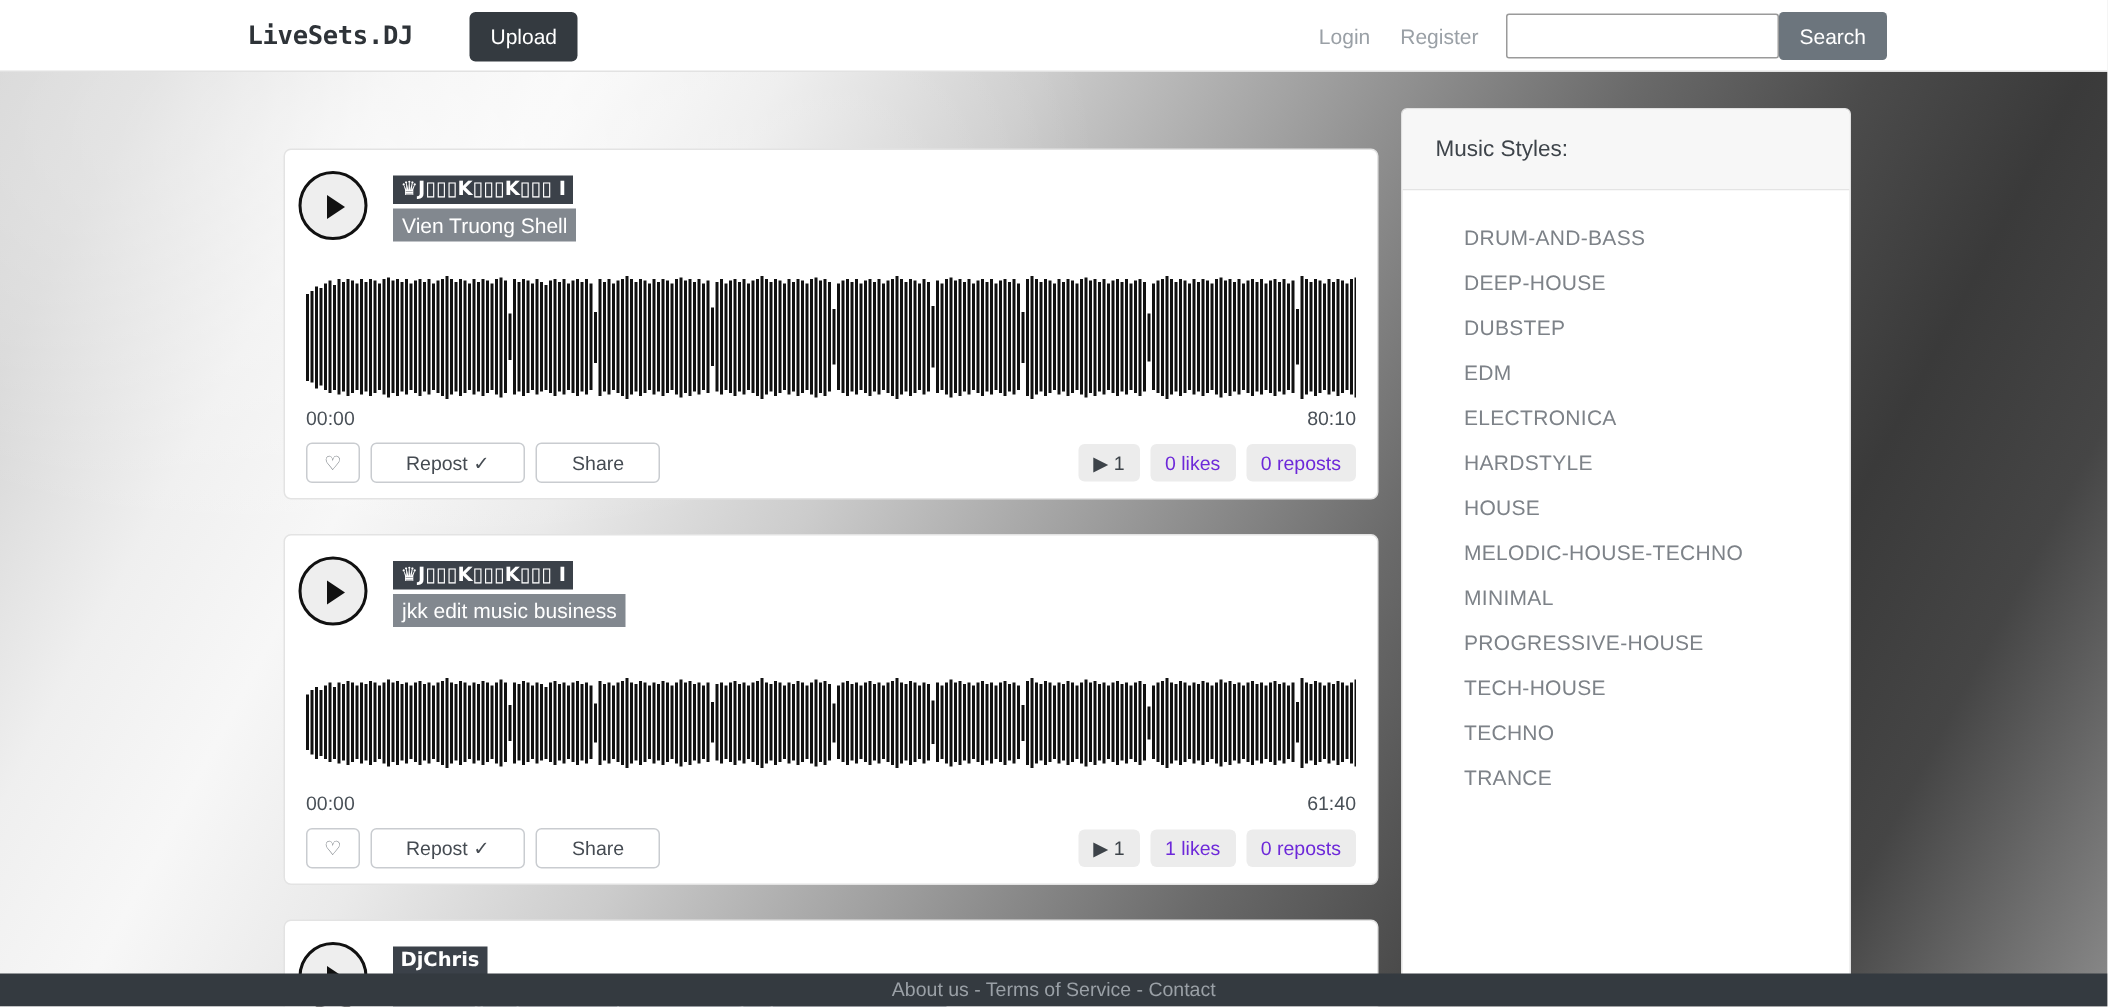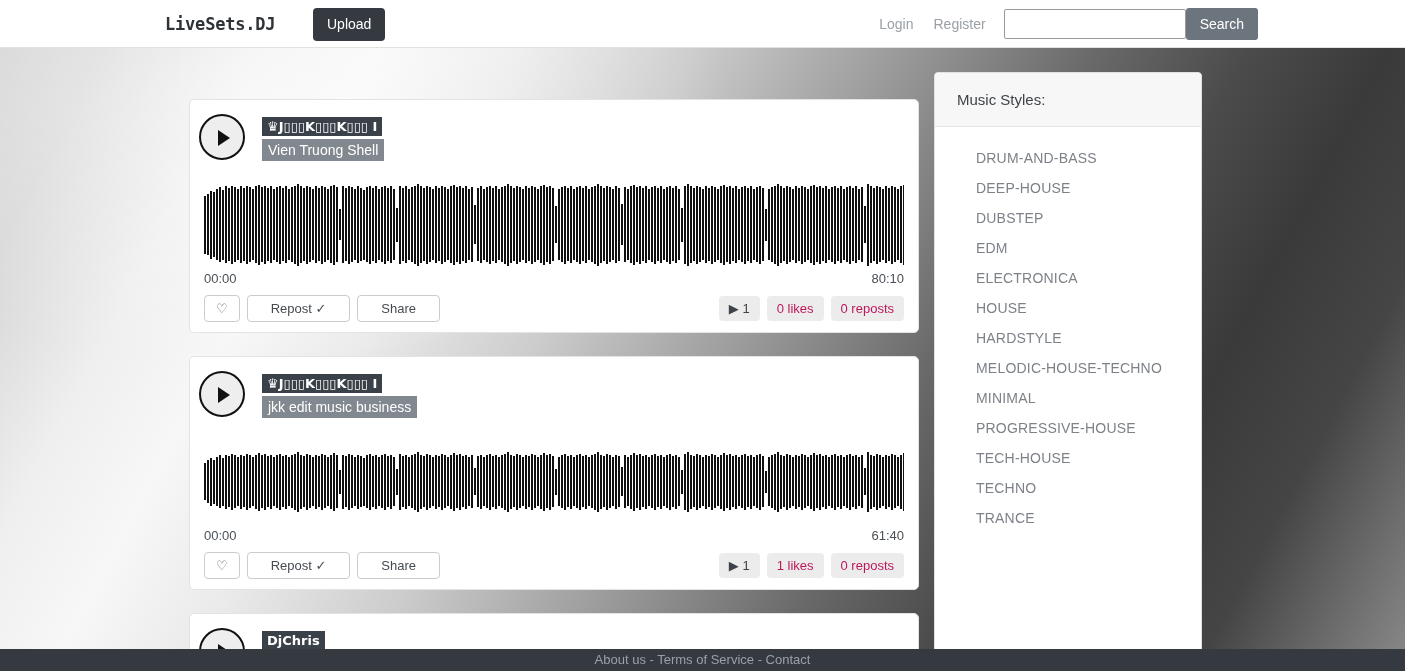--- a/index.html
+++ b/index.html
@@ -152,29 +152,29 @@
   .btn-group { display: flex; gap: 7px; }
   .act-btn {
     border: 1px solid #c9ccd0; background: #fff; color: #454b52;
     border-radius: 4px; font-size: 13px;
     padding: 5px 23px; cursor: pointer;
     font-family: "Liberation Sans", sans-serif;
   }
   .act-btn.heart { padding: 5px 11px; color: #6b7177; }
   .stats { display: flex; gap: 7px; }
   .stat-badge {
-    background: #ececec; color: #be185d;
+    background: #ececec; color: #6d28d9;
     border-radius: 4px; font-size: 13px;
     padding: 5px 10px;
   }
   .stat-badge.plays { color: #3d4349; }
 
   
   #sidebar {
-    position: absolute; left: 934px; top: 72px; width: 268px;
+    position: absolute; left: 934px; top: 72px; width: 300px;
     background: #ffffff;
     border: 1px solid #e1e1e1;
     border-radius: 4px;
     z-index: 10;
     padding-bottom: 14px;
     min-height: 584px;
   }
   #sidebar-head {
     height: 54px; line-height: 54px;
     padding-left: 22px;
@@ -771,24 +771,24 @@
       <li>
         <a class="style-link">DUBSTEP</a>
       </li>
       <li>
         <a class="style-link">EDM</a>
       </li>
       <li>
         <a class="style-link">ELECTRONICA</a>
       </li>
       <li>
+        <a class="style-link">HARDSTYLE</a>
+      </li>
+      <li>
         <a class="style-link">HOUSE</a>
-      </li>
-      <li>
-        <a class="style-link">HARDSTYLE</a>
       </li>
       <li>
         <a class="style-link">MELODIC-HOUSE-TECHNO</a>
       </li>
       <li>
         <a class="style-link">MINIMAL</a>
       </li>
       <li>
         <a class="style-link">PROGRESSIVE-HOUSE</a>
       </li>

